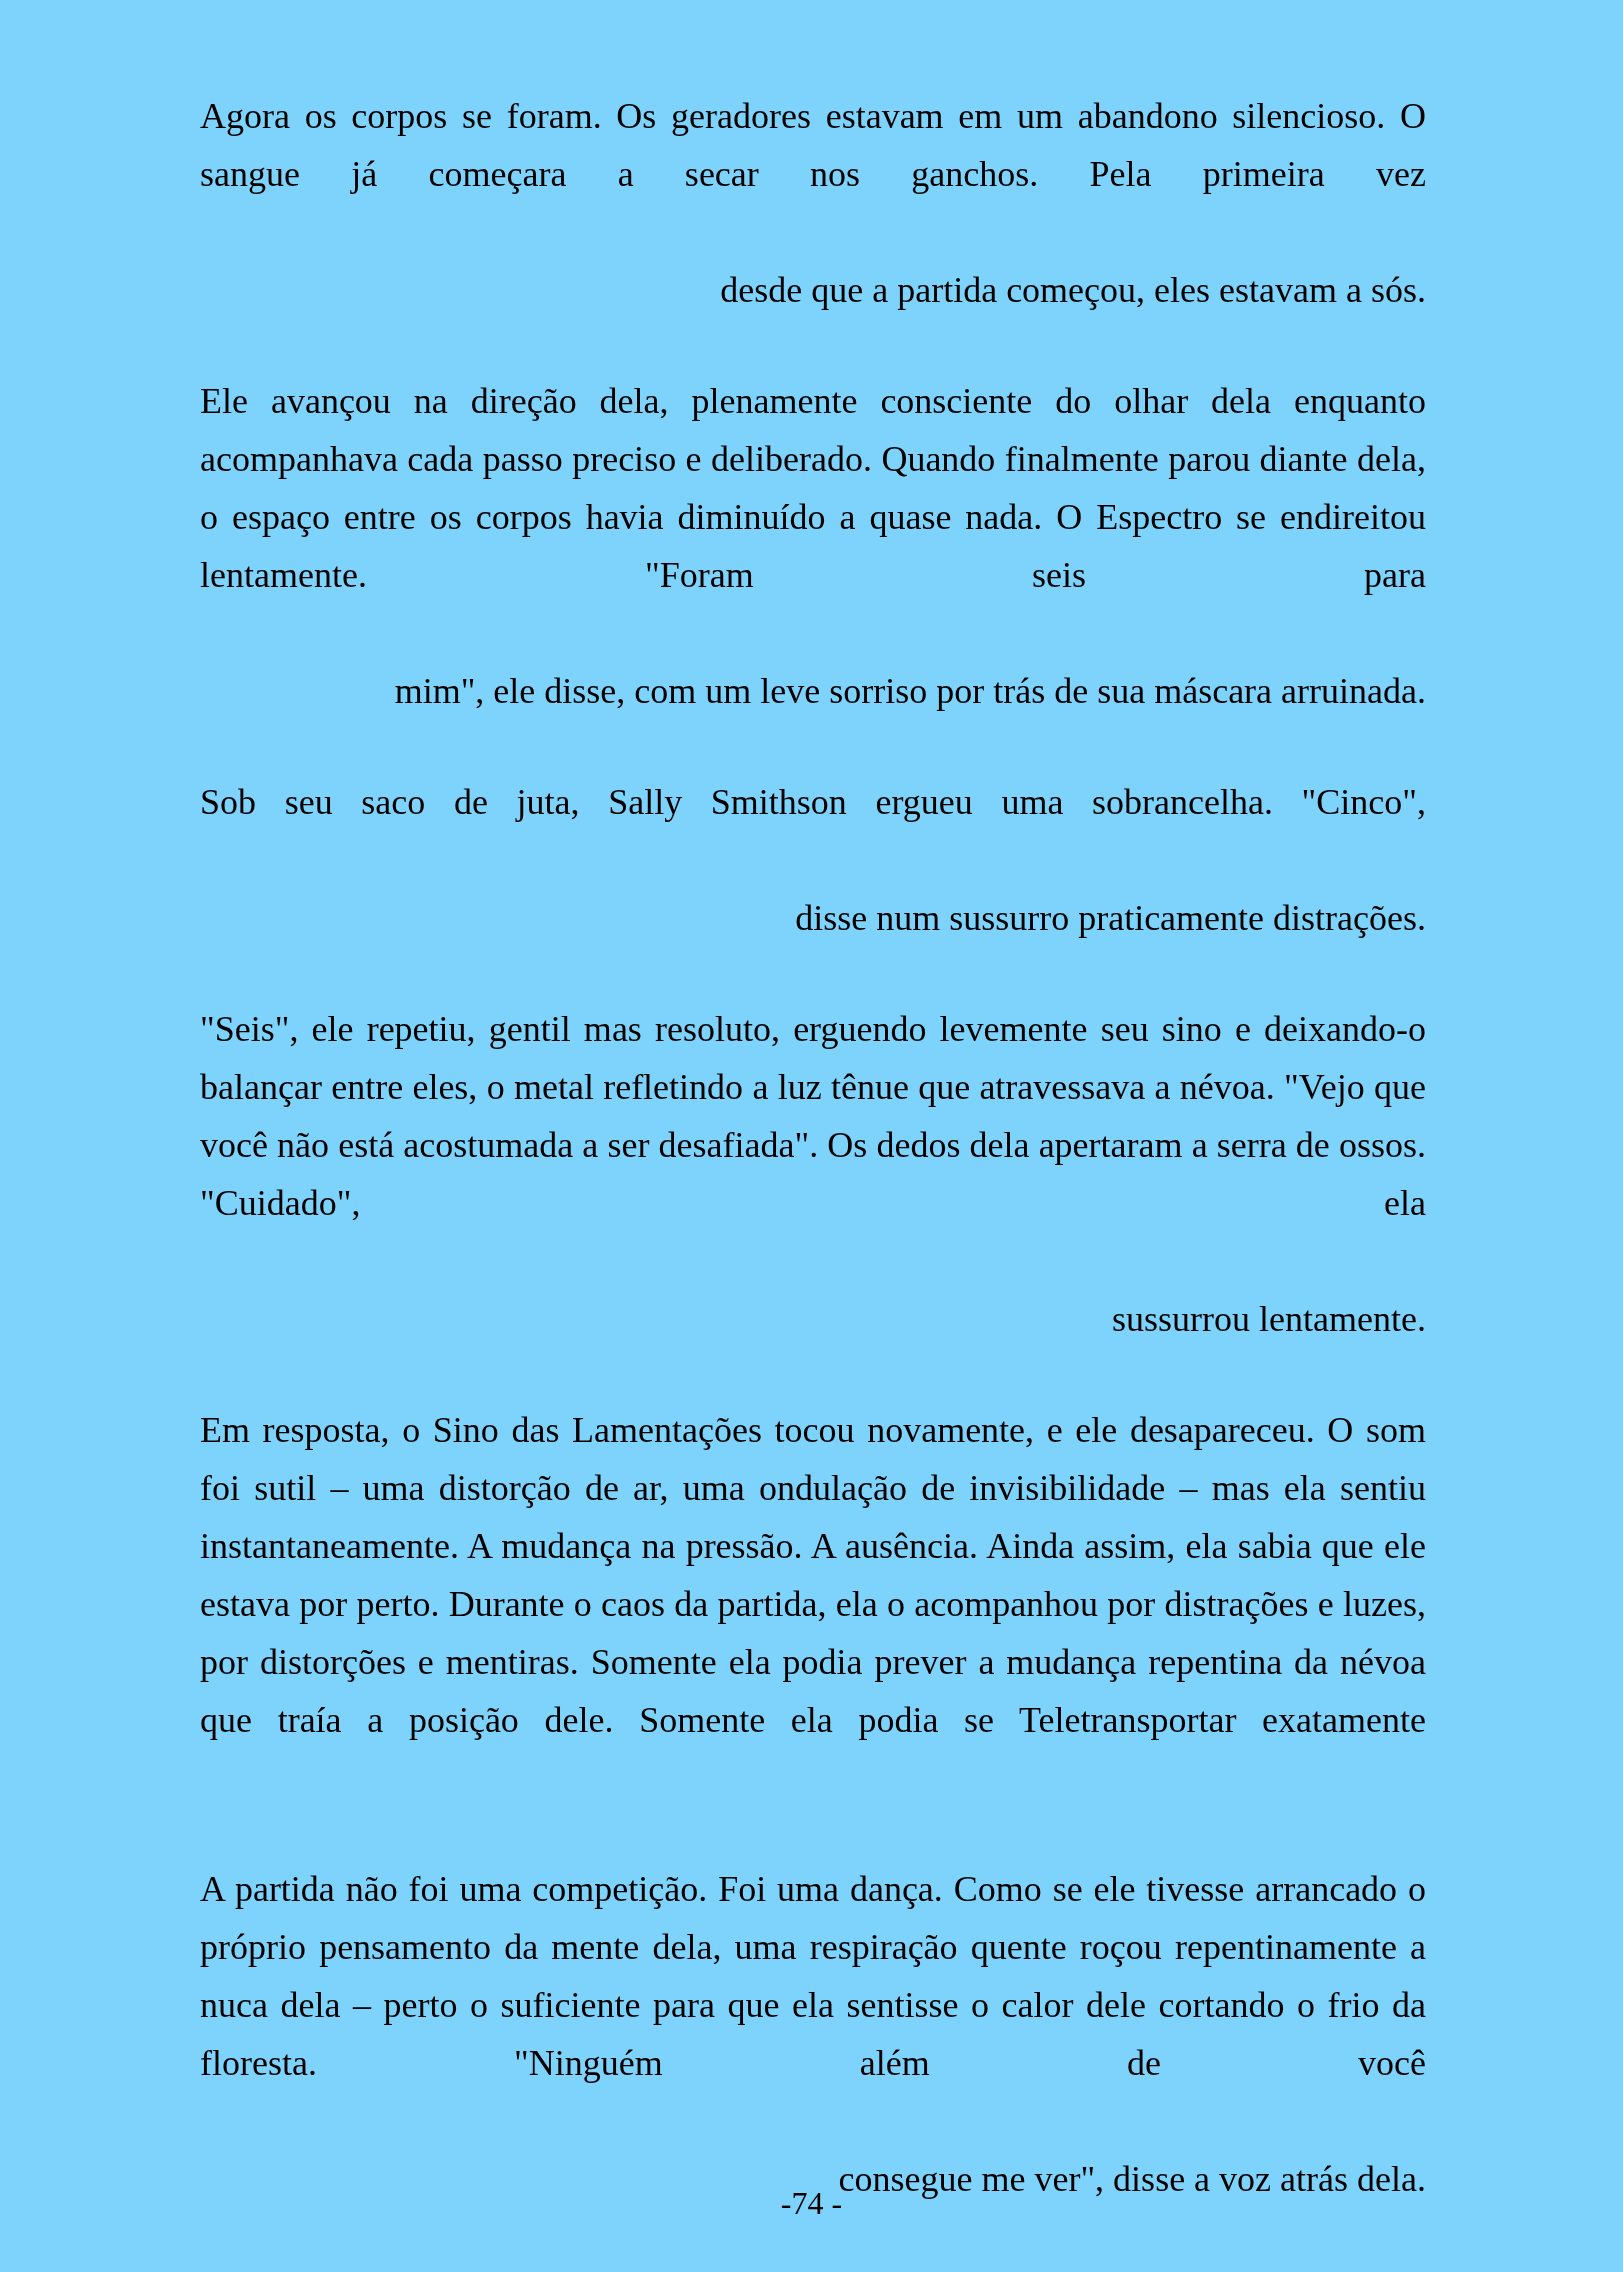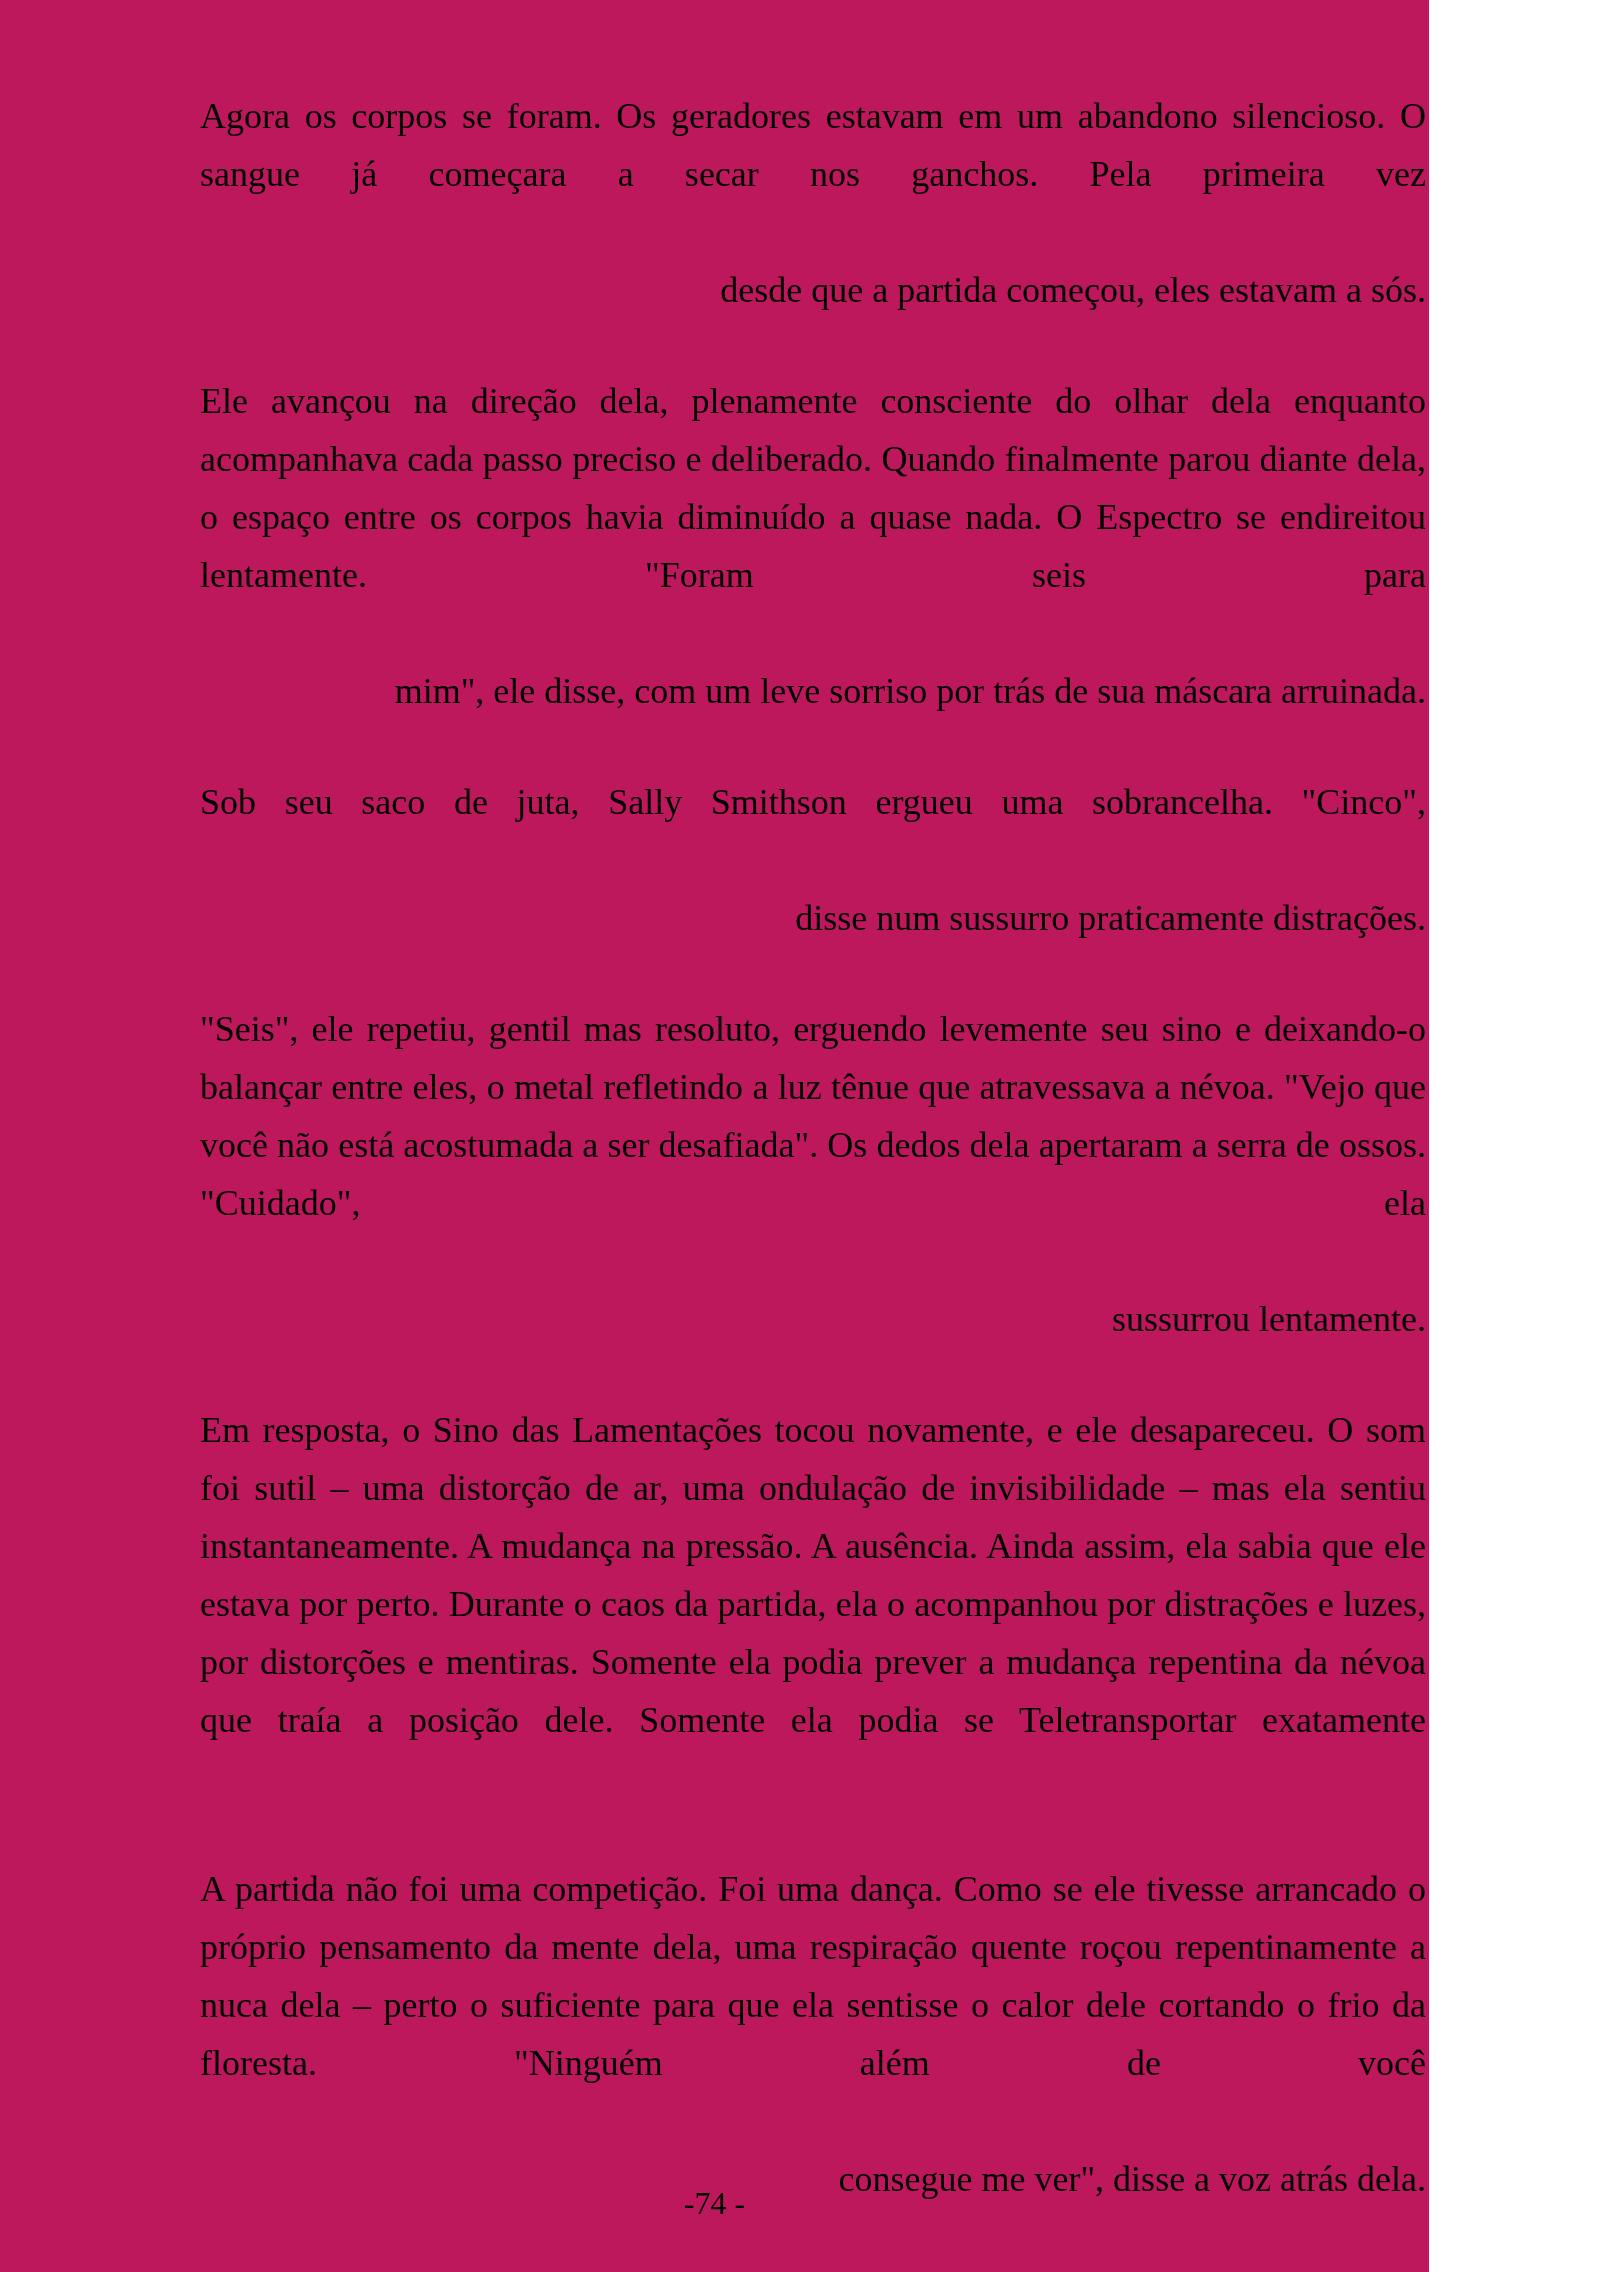--- a/index.html
+++ b/index.html
@@ -11,23 +11,23 @@
     width: 1623px;
     height: 2273px;
     font-family: "Liberation Serif", "DejaVu Serif", serif;
     color: #000000;
     -webkit-font-smoothing: antialiased;
   }
 
   .page {
     position: relative;
     box-sizing: border-box;
-    width: 1429px;
+    width: 1623px;
     height: 2273px;
-    background: #be185d;
+    background: #7dd3fc;
     padding: 87px 197px 0 200px;
   }
 
   .body-text {
     width: 1226px;
   }
 
   .para {
     margin: 0 0 53px 0;
     font-size: 36px;

